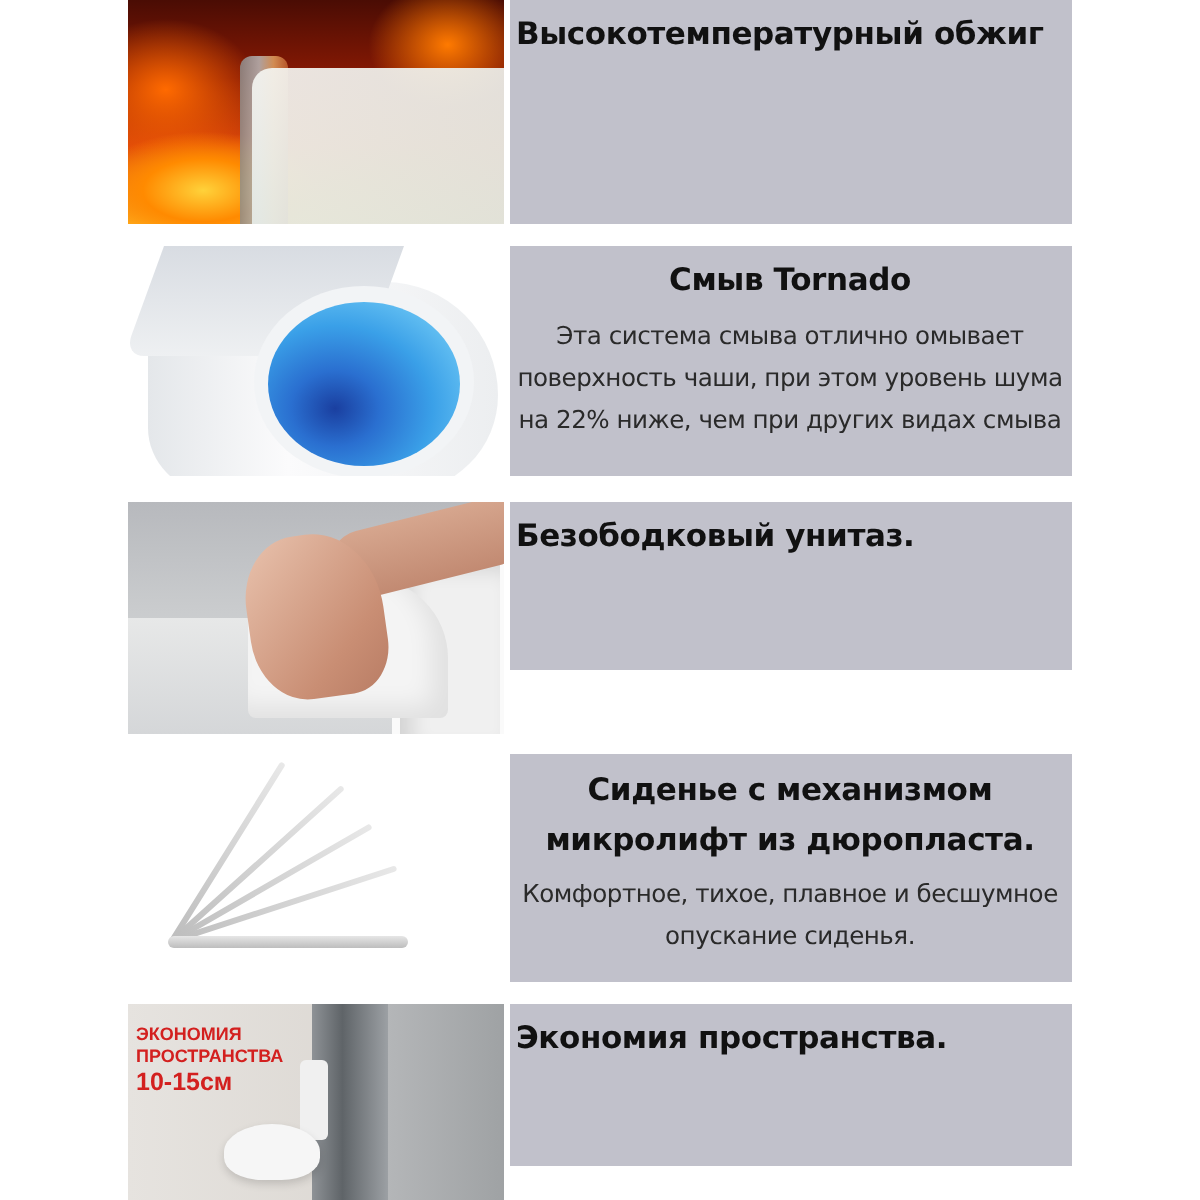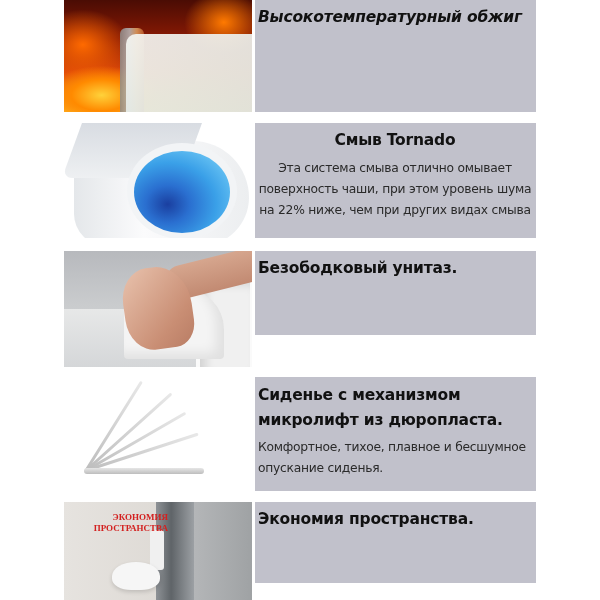--- a/index.html
+++ b/index.html
@@ -114,30 +114,30 @@
   .install .toilet {
     position: absolute; left: 48px; top: 60px; width: 48px; height: 28px;
     background: #f6f6f6; border-radius: 50% 50% 40% 40%;
     box-shadow: 0 2px 4px rgba(0,0,0,0.15);
   }
   .install .tank {
     position: absolute; left: 86px; top: 28px; width: 14px; height: 40px;
     background: #f0f0f0; border-radius: 3px;
   }
   .install .label {
-    position: absolute; left: 4px; top: 10px; width: 100px; text-align: right;
-    color: #d3201f; font-weight: bold; font-family: Liberation Serif, serif;
+    position: absolute; left: 4px; top: 10px; width: 100px; text-align: left;
+    color: #d3201f; font-weight: bold; font-family: Liberation Sans, sans-serif;
     font-size: 9px; line-height: 11px;
   }
   .install .label .big { font-size: 12.5px; line-height: 15px; display: block; }
 </style>
 </head>
 <body>
 
-<div class="row" style="top:0;height:112px;font-style:italic;">
+<div class="row" style="top:0;height:112px;">
   <div class="img fire" style="top:0;height:112px;">
     <div class="tile-edge"></div>
     <div class="tile"></div>
   </div>
   <div class="panel" style="top:0;height:112px;">
     <h2>Высокотемпературный обжиг</h2>
   </div>
 </div>
 
 <div class="row" style="top:123px;height:115px;text-align:center;">
@@ -167,33 +167,34 @@
 </div>
 
 <div class="row" style="top:377px;height:114px;">
   <div class="img seat" style="top:0;height:114px;">
     <div class="blade" style="width:105px;transform:rotate(-58deg);"></div>
     <div class="blade" style="width:115px;transform:rotate(-42deg);"></div>
     <div class="blade" style="width:115px;transform:rotate(-30deg);"></div>
     <div class="blade" style="width:118px;transform:rotate(-18deg);"></div>
     <div class="bottom"></div>
   </div>
-  <div class="panel" style="top:0;height:114px;">
+  <div class="panel" style="top:0;height:114px;text-align:center;">
     <h2 style="line-height:25px;margin-bottom:4px;">Сиденье с механизмом микролифт из дюропласта.</h2>
     <p>Комфортное, тихое, плавное и бесшумное опускание сиденья.</p>
   </div>
 </div>
 
 <div class="row" style="top:502px;height:98px;">
   <div class="img install" style="top:0;height:98px;">
     <div class="frame"></div>
     <div class="wall"></div>
     <div class="tank"></div>
     <div class="toilet"></div>
     <div class="label">
       <span>ЭКОНОМИЯ</span><br>
       <span>ПРОСТРАНСТВА</span>
+      <span class="big">10-15см</span>
     </div>
   </div>
   <div class="panel" style="top:0;height:81px;">
     <h2>Экономия пространства.</h2>
   </div>
 </div>
 
 </body></html>

